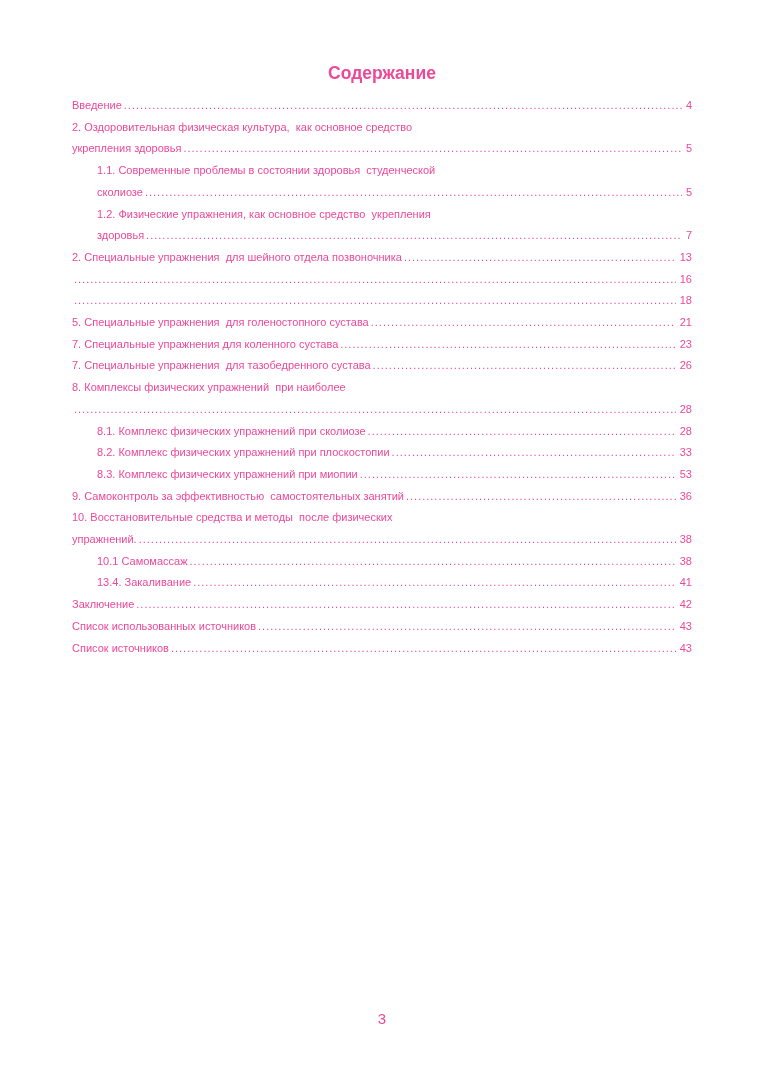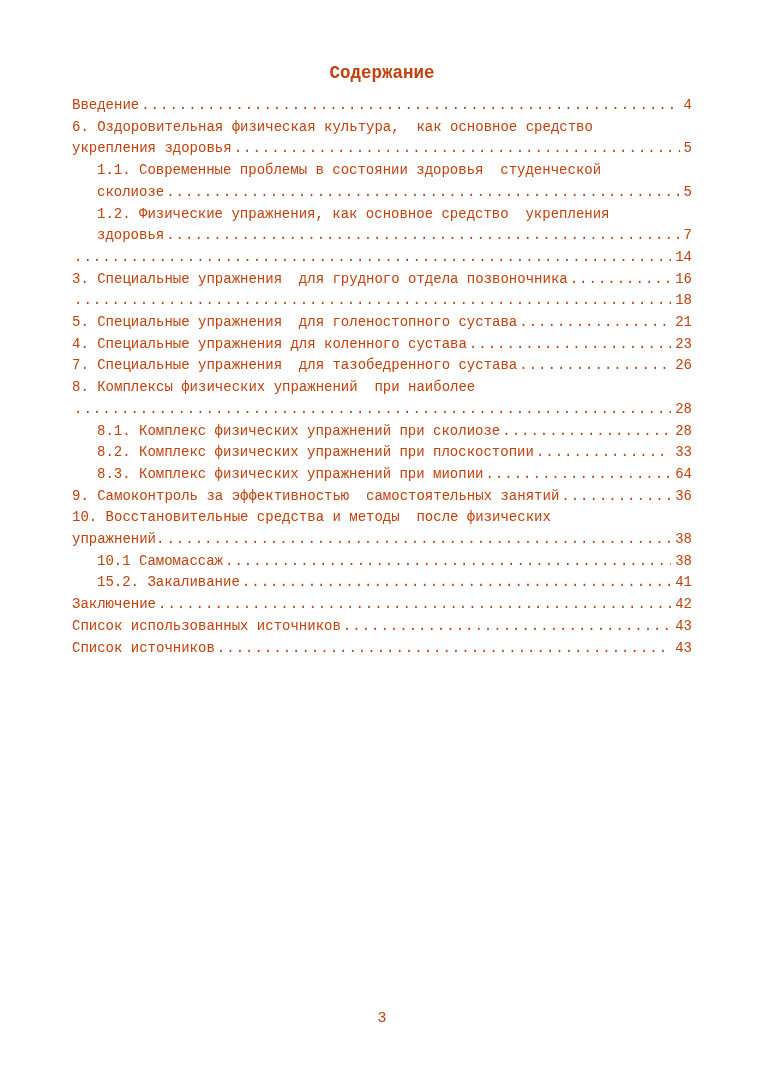--- a/index.html
+++ b/index.html
@@ -2,33 +2,33 @@
 <html><head>
 <meta charset="utf-8">
 <style>
   * { margin: 0; padding: 0; box-sizing: border-box; }
   html, body { background: #ffffff; }
   .page {
     width: 764px;
     height: 1080px;
     background: #ffffff;
     position: relative;
-    font-family: Liberation Mono, monospace;
-    color: #c2410c;
+    font-family: Liberation Sans, sans-serif;
+    color: #ec4899;
     overflow: hidden;
   }
   .content { padding: 62px 72px 0 72px; }
   .doc-title {
     text-align: center;
     font-weight: bold;
     font-size: 17.5px;
     line-height: 22px;
     margin-bottom: 11px;
   }
-  .toc { font-size: 14px; line-height: 21.7px; }
+  .toc { font-size: 11px; line-height: 21.7px; }
   .entry.indent { padding-left: 25px; text-align: center; }
   .line { display: flex; align-items: baseline; }
   .txt { white-space: pre; flex: 0 1 auto; }
   .fill {
     flex: 1 1 auto;
     min-width: 0;
     overflow: hidden;
     padding-left: 2px;
   }
   .dots { white-space: nowrap; letter-spacing: 1px; }
@@ -51,21 +51,21 @@
     <div class="toc">
         <div class="entry">
           <div class="line">
             <span class="txt">Введение</span>
             <span class="fill"><span class="dots">................................................................................................................................................................</span></span>
             <span class="pg">4</span>
           </div>
         </div>
         <div class="entry">
           <div class="line">
-            <span class="txt">6. Оздоровительная физическая культура,  как основное средство</span>
+            <span class="txt">2. Оздоровительная физическая культура,  как основное средство</span>
           </div>
           <div class="line">
             <span class="txt">укрепления здоровья</span>
             <span class="fill"><span class="dots">................................................................................................................................................................</span></span>
             <span class="pg">5</span>
           </div>
         </div>
         <div class="entry indent">
           <div class="line">
             <span class="txt">1.1. Современные проблемы в состоянии здоровья  студенческой</span>
@@ -81,47 +81,47 @@
             <span class="txt">1.2. Физические упражнения, как основное средство  укрепления</span>
           </div>
           <div class="line">
             <span class="txt">здоровья</span>
             <span class="fill"><span class="dots">................................................................................................................................................................</span></span>
             <span class="pg">7</span>
           </div>
         </div>
         <div class="entry">
           <div class="line">
-            <span class="fill"><span class="dots">................................................................................................................................................................</span></span>
-            <span class="pg">14</span>
-          </div>
-        </div>
-        <div class="entry">
-          <div class="line">
-            <span class="txt">3. Специальные упражнения  для грудного отдела позвоночника</span>
+            <span class="txt">2. Специальные упражнения  для шейного отдела позвоночника</span>
+            <span class="fill"><span class="dots">................................................................................................................................................................</span></span>
+            <span class="pg">13</span>
+          </div>
+        </div>
+        <div class="entry">
+          <div class="line">
             <span class="fill"><span class="dots">................................................................................................................................................................</span></span>
             <span class="pg">16</span>
           </div>
         </div>
         <div class="entry">
           <div class="line">
             <span class="fill"><span class="dots">................................................................................................................................................................</span></span>
             <span class="pg">18</span>
           </div>
         </div>
         <div class="entry">
           <div class="line">
             <span class="txt">5. Специальные упражнения  для голеностопного сустава</span>
             <span class="fill"><span class="dots">................................................................................................................................................................</span></span>
             <span class="pg">21</span>
           </div>
         </div>
         <div class="entry">
           <div class="line">
-            <span class="txt">4. Специальные упражнения для коленного сустава</span>
+            <span class="txt">7. Специальные упражнения для коленного сустава</span>
             <span class="fill"><span class="dots">................................................................................................................................................................</span></span>
             <span class="pg">23</span>
           </div>
         </div>
         <div class="entry">
           <div class="line">
             <span class="txt">7. Специальные упражнения  для тазобедренного сустава</span>
             <span class="fill"><span class="dots">................................................................................................................................................................</span></span>
             <span class="pg">26</span>
           </div>
@@ -146,21 +146,21 @@
           <div class="line">
             <span class="txt">8.2. Комплекс физических упражнений при плоскостопии</span>
             <span class="fill"><span class="dots">................................................................................................................................................................</span></span>
             <span class="pg">33</span>
           </div>
         </div>
         <div class="entry indent">
           <div class="line">
             <span class="txt">8.3. Комплекс физических упражнений при миопии</span>
             <span class="fill"><span class="dots">................................................................................................................................................................</span></span>
-            <span class="pg">64</span>
+            <span class="pg">53</span>
           </div>
         </div>
         <div class="entry">
           <div class="line">
             <span class="txt">9. Самоконтроль за эффективностью  самостоятельных занятий</span>
             <span class="fill"><span class="dots">................................................................................................................................................................</span></span>
             <span class="pg">36</span>
           </div>
         </div>
         <div class="entry">
@@ -175,21 +175,21 @@
         </div>
         <div class="entry indent">
           <div class="line">
             <span class="txt">10.1 Самомассаж</span>
             <span class="fill"><span class="dots">................................................................................................................................................................</span></span>
             <span class="pg">38</span>
           </div>
         </div>
         <div class="entry indent">
           <div class="line">
-            <span class="txt">15.2. Закаливание</span>
+            <span class="txt">13.4. Закаливание</span>
             <span class="fill"><span class="dots">................................................................................................................................................................</span></span>
             <span class="pg">41</span>
           </div>
         </div>
         <div class="entry">
           <div class="line">
             <span class="txt">Заключение</span>
             <span class="fill"><span class="dots">................................................................................................................................................................</span></span>
             <span class="pg">42</span>
           </div>

